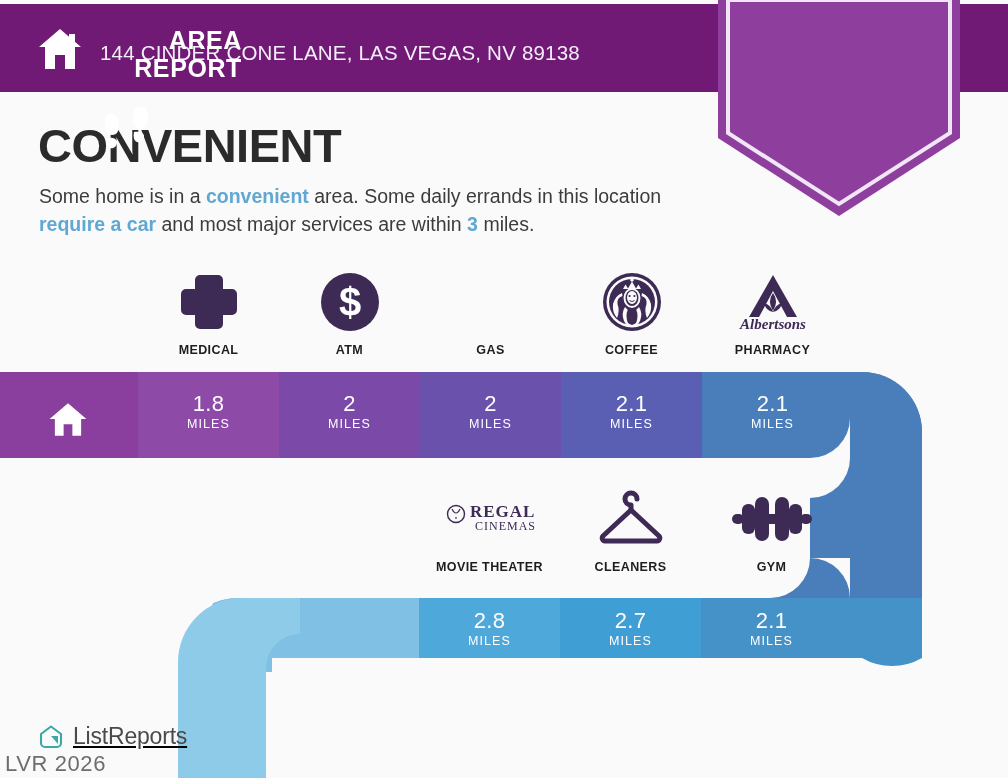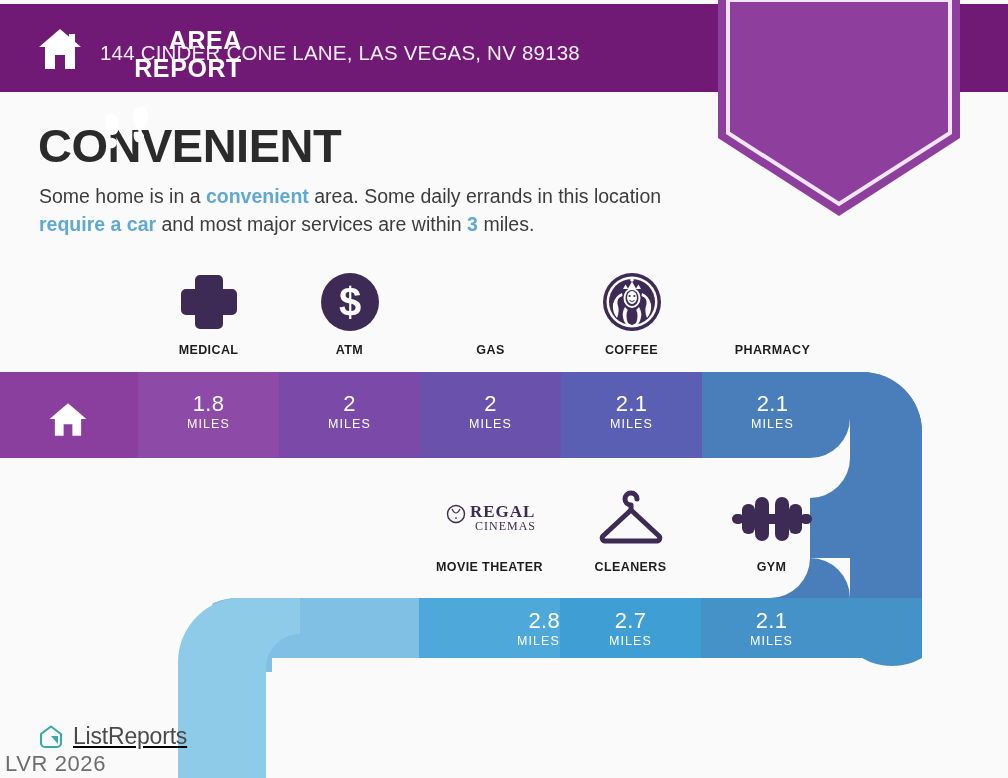--- a/index.html
+++ b/index.html
@@ -336,20 +336,29 @@
           <path d="M41 22 Q48 25 50 33 Q51 41 46 47 Q43 40 45.5 33 Q46.5 27 40.5 25 Z" fill="#fafafa"></path>
           <path d="M24 36 Q20 42 23 50 Q26 56 31 56 Q28 48 29 41 Z" fill="#fafafa"></path>
           <path d="M38 36 Q42 42 39 50 Q36 56 31 56 Q34 48 33 41 Z" fill="#fafafa"></path>
           <path d="M27 38 Q24 45 27 52 Q31 55 35 52 Q38 45 35 38 Q31 41 27 38 Z" fill="#3d2a55"></path>
         </svg>
       </div>
       <div class="icon-label">COFFEE</div>
     </div>
 
     <div class="icon-cell">
+      <div class="icon-art">
+        <svg width="86" height="62" viewBox="0 0 86 62">
+          <path d="M43 4 L67 46 L57 46 L43 20 L29 46 L19 46 Z" fill="#3d2a55"></path>
+          <path d="M43 22 Q49 30 43 40 Q37 30 43 22 Z" fill="#3d2a55"></path>
+          <path d="M34 32 Q41 34 43 41 Q36 40 34 32 Z" fill="#3d2a55"></path>
+          <path d="M52 32 Q45 34 43 41 Q50 40 52 32 Z" fill="#3d2a55"></path>
+          <text x="43" y="58" text-anchor="middle" font-family="'Liberation Serif',serif" font-size="15" font-weight="700" fill="#3d2a55" font-style="italic">Albertsons</text>
+        </svg>
+      </div>
       <div class="icon-label">PHARMACY</div>
     </div>
   </div>
 
   <div class="icon-row" id="icon-row-2">
 
     <div class="icon-cell">
       <div class="icon-art">
         <svg width="96" height="62" viewBox="0 0 96 62">
           <circle cx="14" cy="26" r="8.5" fill="none" stroke="#3d2a55" stroke-width="1.4"></circle>
@@ -405,21 +414,21 @@
   </div>
   <div class="bar-label" style="left:561px; top:392px;">
     <div class="bar-num">2.1</div>
     <div class="bar-unit">MILES</div>
   </div>
   <div class="bar-label" style="left:702px; top:392px;">
     <div class="bar-num">2.1</div>
     <div class="bar-unit">MILES</div>
   </div>
 
-  <div class="bar-label" style="left:419px; top:609px;text-align:right;">
+  <div class="bar-label" style="left:419px; top:609px;">
     <div class="bar-num">2.8</div>
     <div class="bar-unit">MILES</div>
   </div>
   <div class="bar-label" style="left:560px; top:609px;">
     <div class="bar-num">2.7</div>
     <div class="bar-unit">MILES</div>
   </div>
   <div class="bar-label" style="left:701px; top:609px;">
     <div class="bar-num">2.1</div>
     <div class="bar-unit">MILES</div>

